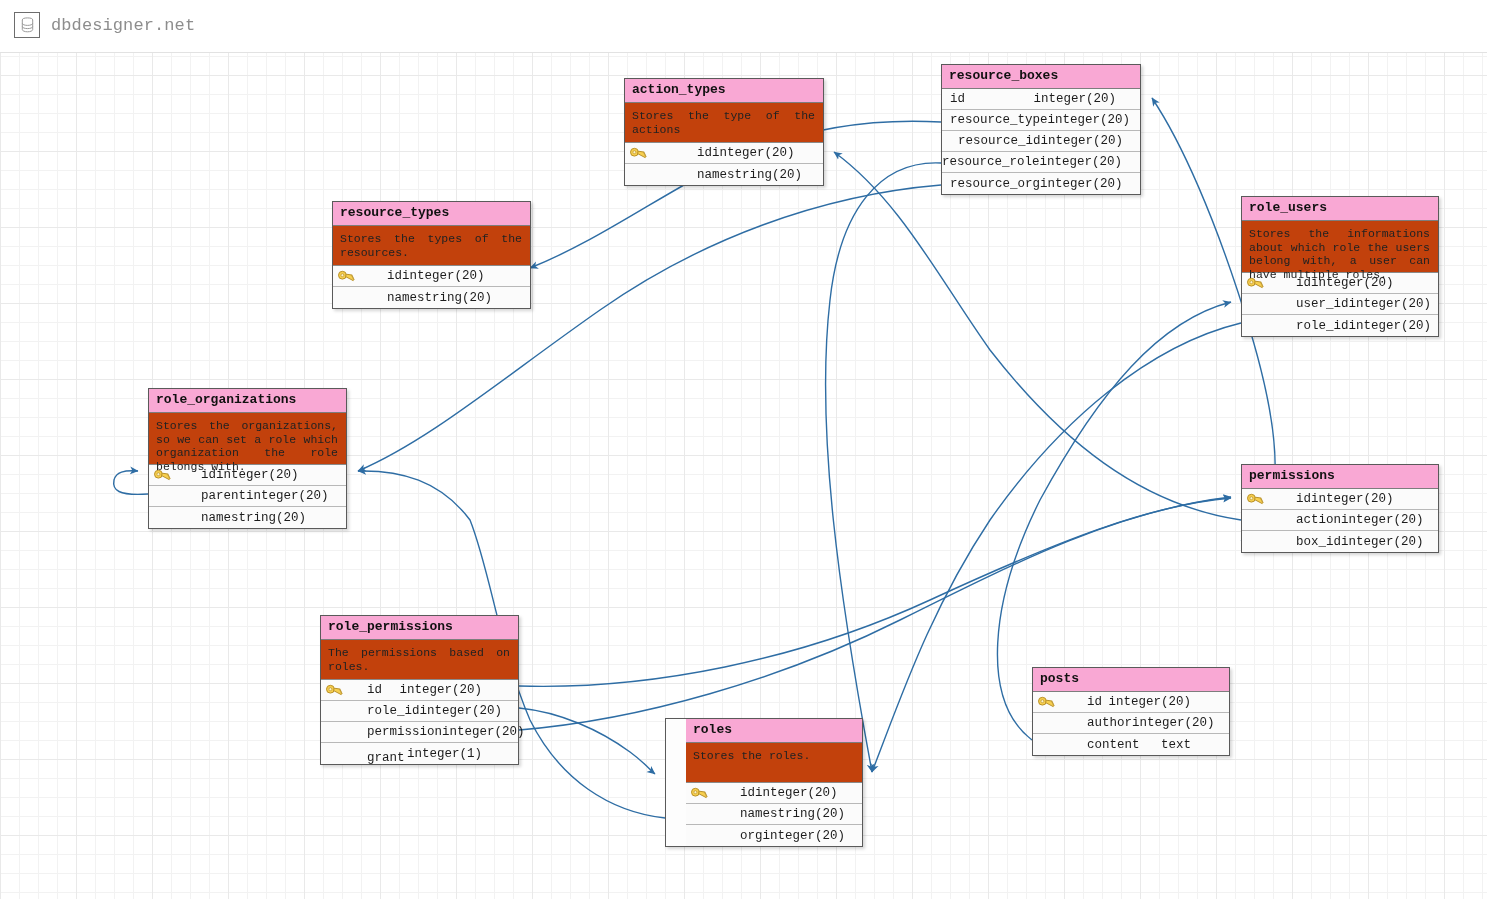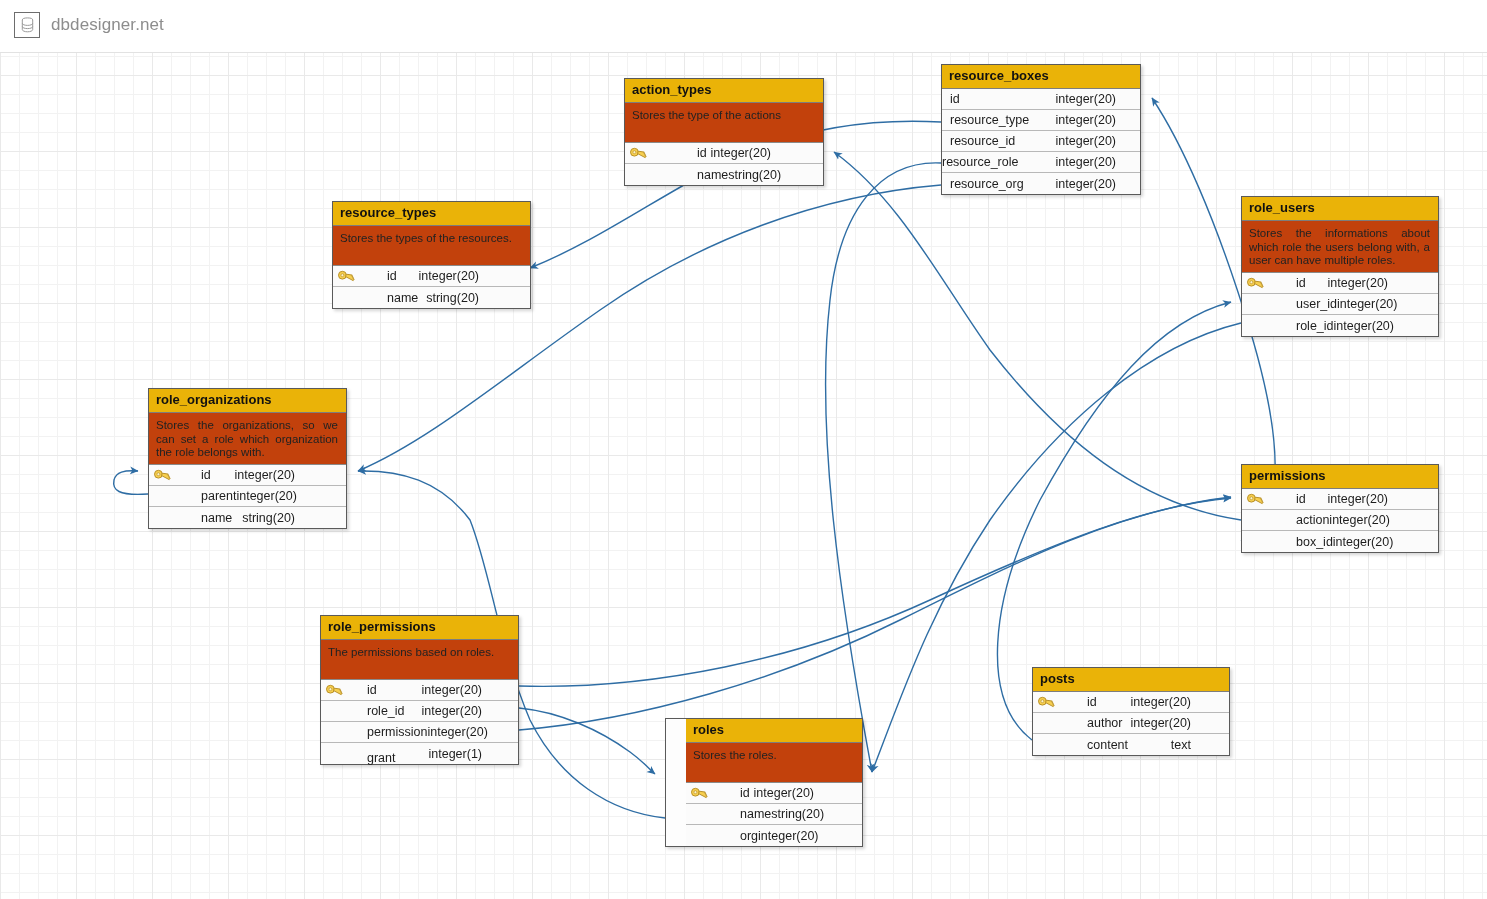--- a/index.html
+++ b/index.html
@@ -25,20 +25,21 @@
       linear-gradient(to bottom, #e9e9e9 1px, transparent 1px),
       linear-gradient(to right, #f2f2f2 1px, transparent 1px),
       linear-gradient(to bottom, #f2f2f2 1px, transparent 1px);
     background-size:
       76px 76px,
       76px 76px,
       19px 19px,
       19px 19px;
     background-position: 0 -1px, 0 -1px, 0 -1px, 0 -1px;
     overflow: hidden;
+    font-family: Liberation Mono, monospace;
   }
 
   
   #topbar {
     position: absolute;
     left: 0; top: 0;
     width: 1487px;
     height: 52px;
     background: #ffffff;
     border-bottom: 1px solid #e2e2e2;
@@ -86,21 +87,21 @@
     position: absolute;
     z-index: 20;
     background: #fdfdfd;
     border: 1px solid #5a5a5a;
     box-sizing: border-box;
     box-shadow: 2px 2px 3px rgba(0,0,0,.17);
     font-size: 12.5px;
     color: #1d1d1d;
   }
   .tbl-title {
-    background: #eab308;
+    background: #f9a8d4;
     border-bottom: 1px solid #7d7d7d;
     font-weight: bold;
     font-size: 13px;
     padding: 4px 7px 5px 7px;
     line-height: 14px;
     color: #111;
   }
   .tbl-desc {
     background: #c2410c;
     border-bottom: 1px solid #8a8a8a;
@@ -221,21 +222,21 @@
             <span class="f-name" style="margin-left: 8px;">id</span>
             <span class="f-type" style="margin-left: auto; padding-right: 24px;">integer(20)</span>
           </div>
           <div class="field">
             <span class="f-key"></span>
             <span class="f-name" style="margin-left: 8px;">resource_type</span>
             <span class="f-type" style="margin-left: auto; padding-right: 24px;">integer(20)</span>
           </div>
           <div class="field">
             <span class="f-key"></span>
-            <span class="f-name" style="margin-left: 8px;">resource_id</span>
+            <span class="f-name" style="margin-left: 16px;">resource_id</span>
             <span class="f-type" style="margin-left: auto; padding-right: 24px;">integer(20)</span>
           </div>
           <div class="field">
             <span class="f-key"></span>
             <span class="f-name" style="margin-left: 0;">resource_role</span>
             <span class="f-type" style="margin-left: auto; padding-right: 24px;">integer(20)</span>
           </div>
           <div class="field">
             <span class="f-key"></span>
             <span class="f-name" style="margin-left: 8px;">resource_org</span>

